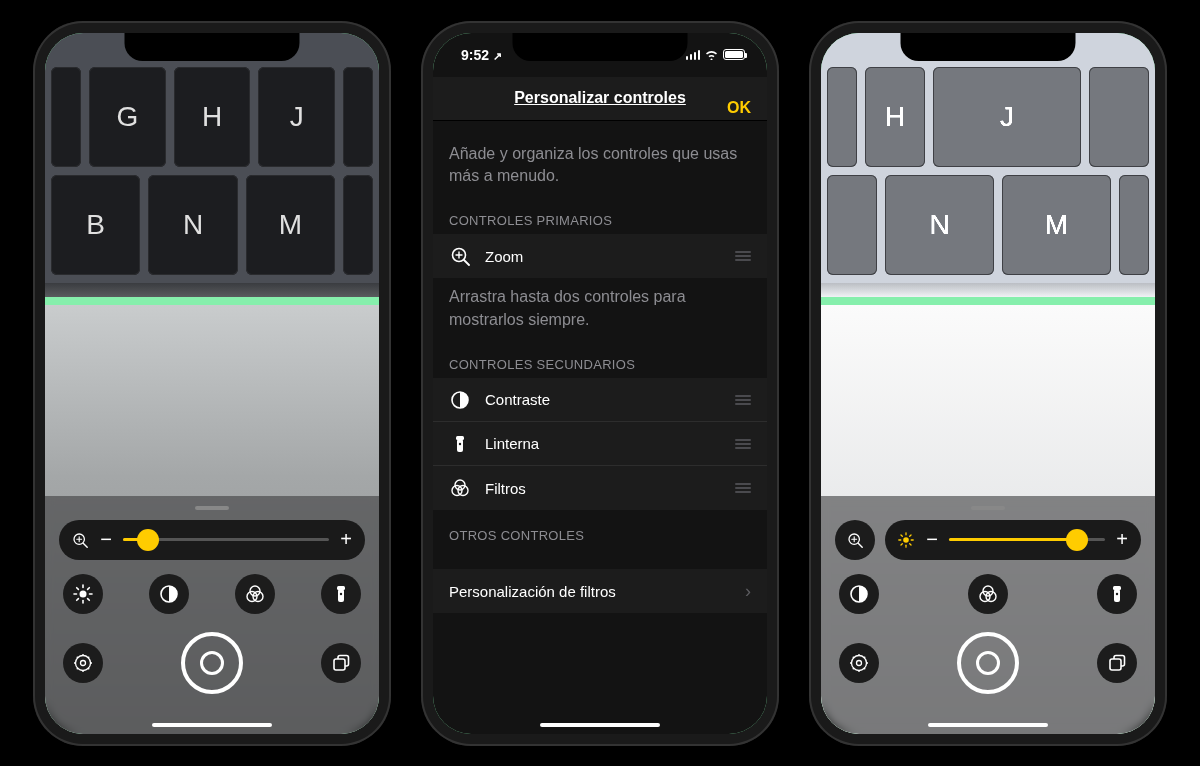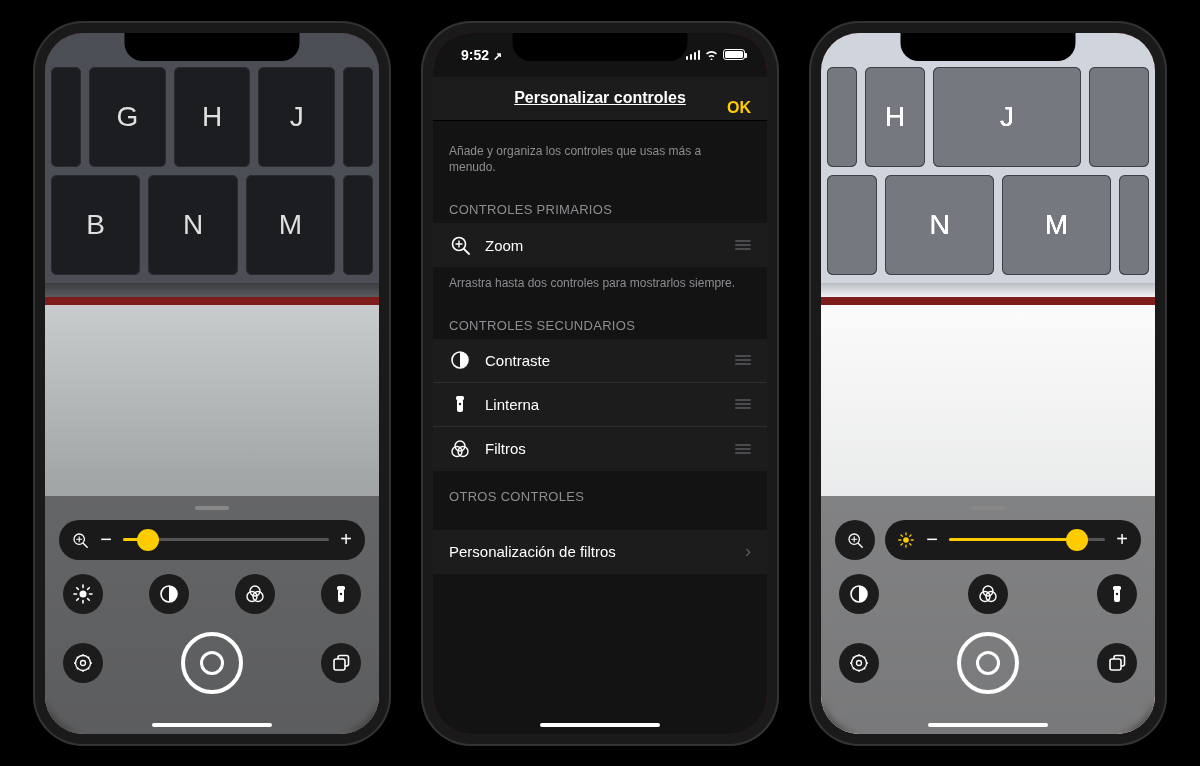--- a/index.html
+++ b/index.html
@@ -20,21 +20,21 @@
     background: #1a1a1a;
     border-radius: 50px;
     padding: 12px;
     position: relative;
     box-shadow: inset 0 0 0 2px #333, 0 3px 8px rgba(0,0,0,0.5);
   }
 
   .screen {
     width: 100%;
     height: 100%;
-    background: #7f1d1d;
+    background: #86efac;
     border-radius: 38px;
     overflow: hidden;
     position: relative;
   }
 
   .notch {
     position: absolute;
     top: 0;
     left: 50%;
     transform: translateX(-50%);
@@ -258,21 +258,21 @@
     position: absolute;
     right: 16px;
     color: #ffcc00;
     font-weight: 600;
     margin-top: 20px;
   }
 
   .sec-desc {
     padding: 22px 16px 8px;
     color: #8d8d92;
-    font-size: 12px;
+    font-size: 16px;
     line-height: 1.4;
   }
   .sec-header {
     padding: 18px 16px 6px;
     color: #8d8d92;
     font-size: 13px;
     letter-spacing: 0.3px;
     text-transform: uppercase;
   }
   .list { background: #1c1c1c; }

